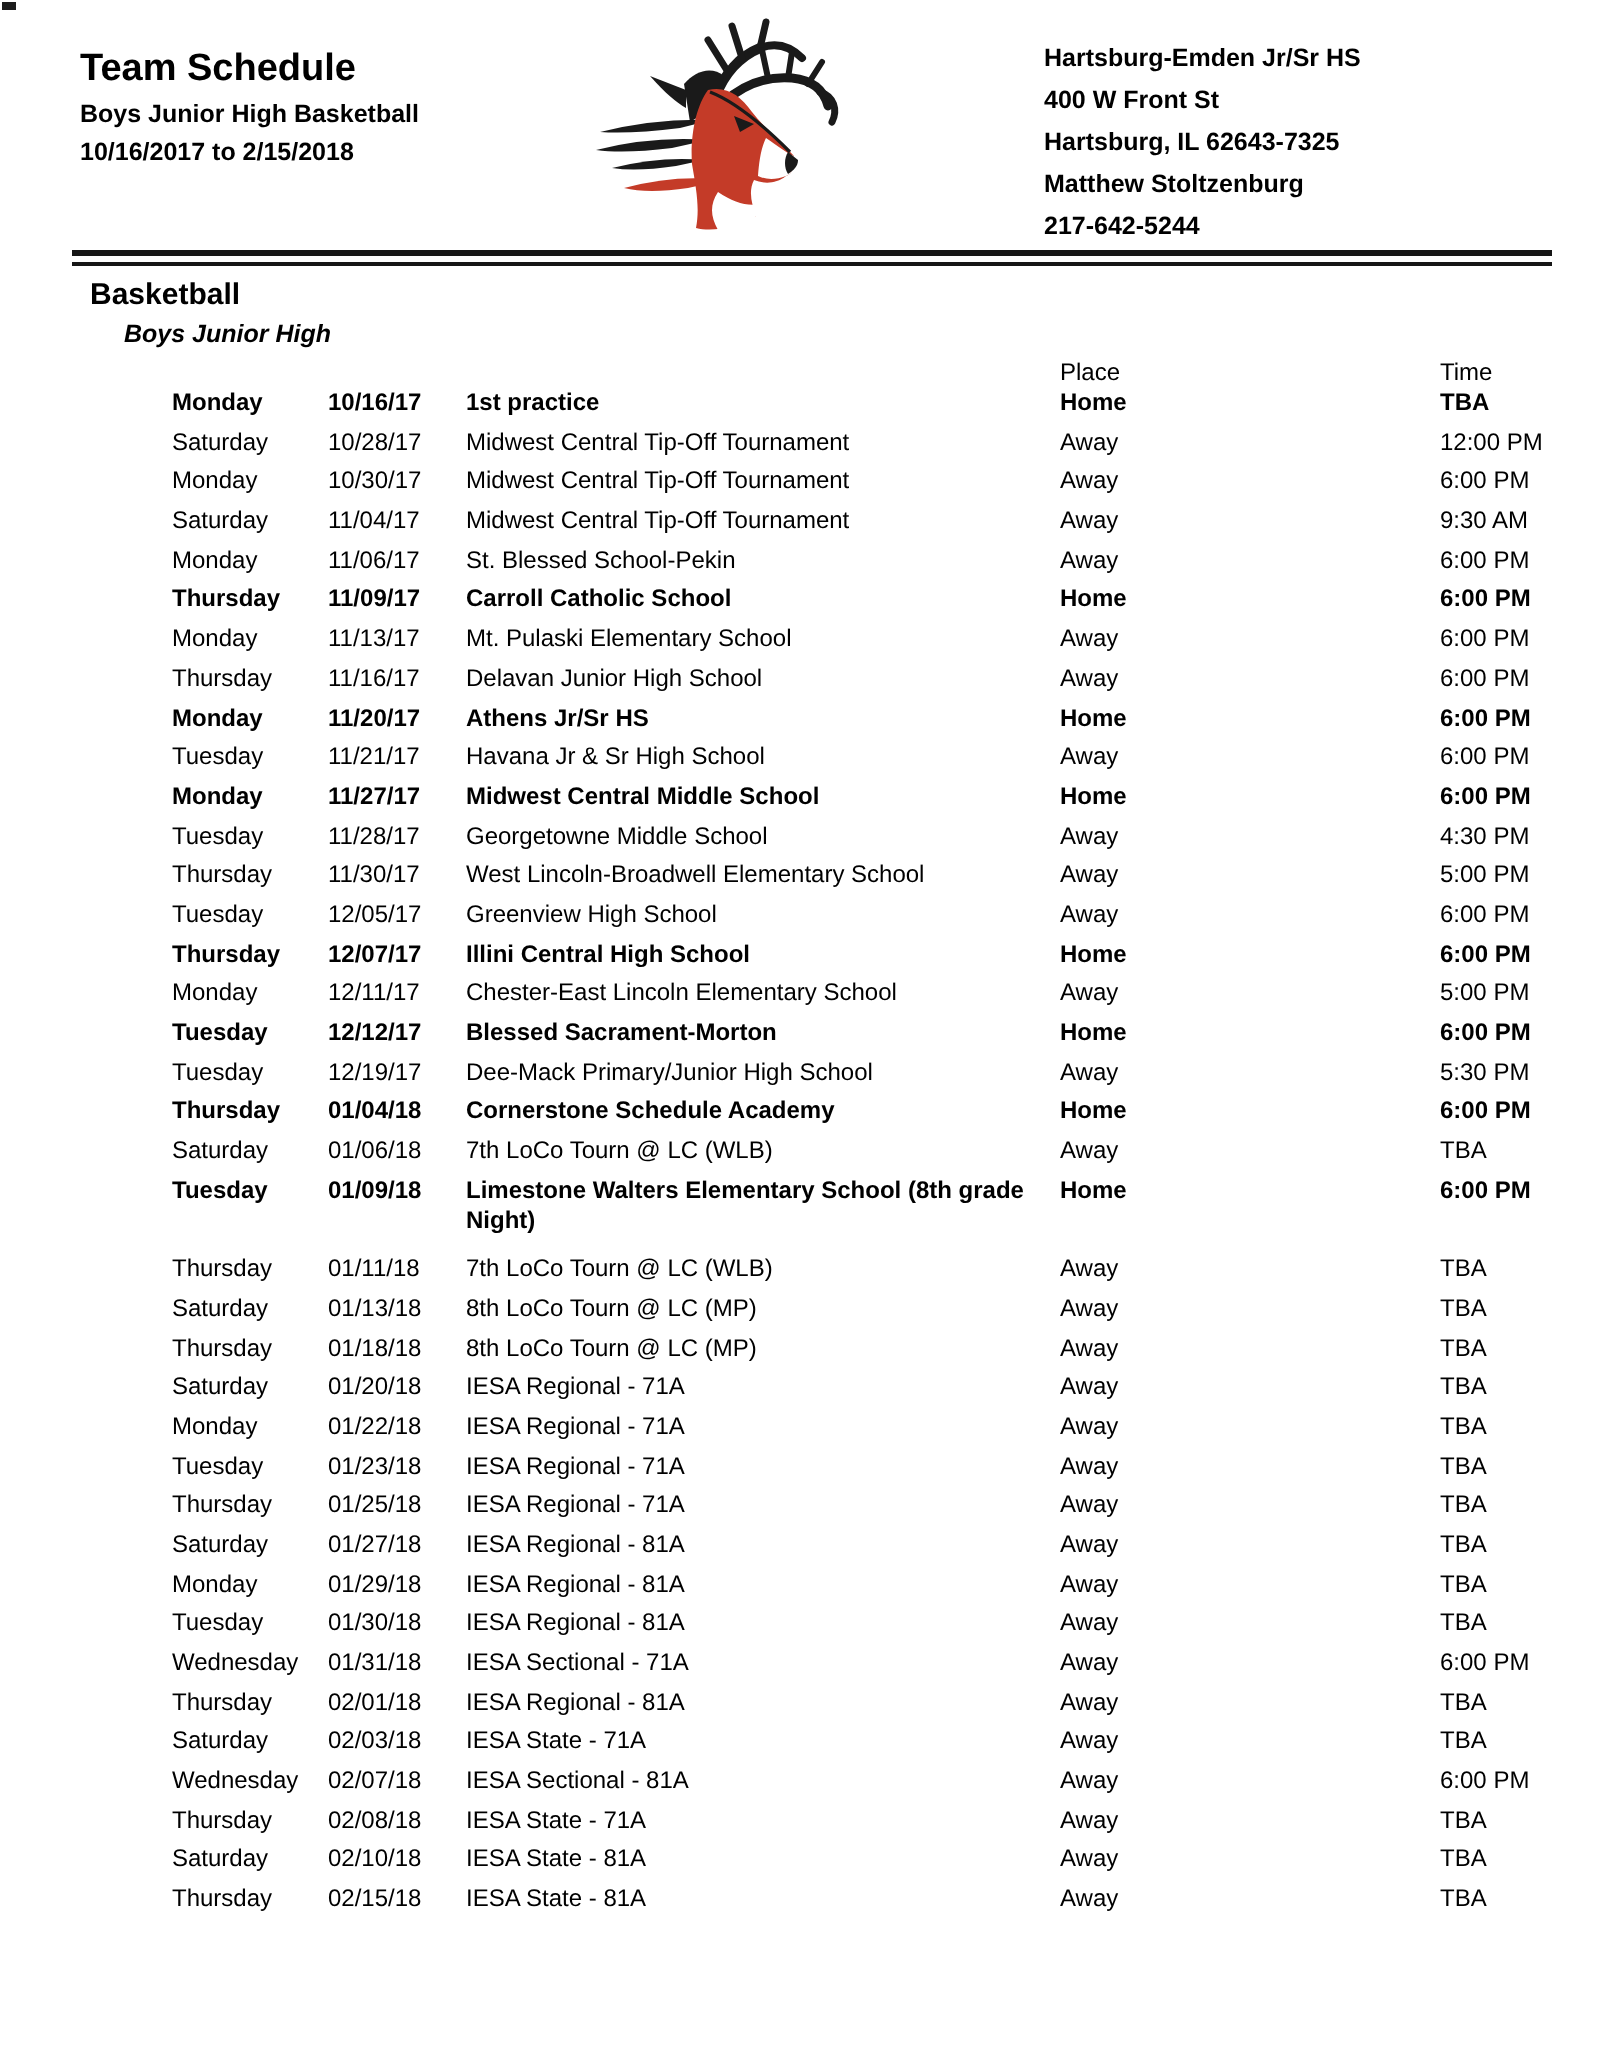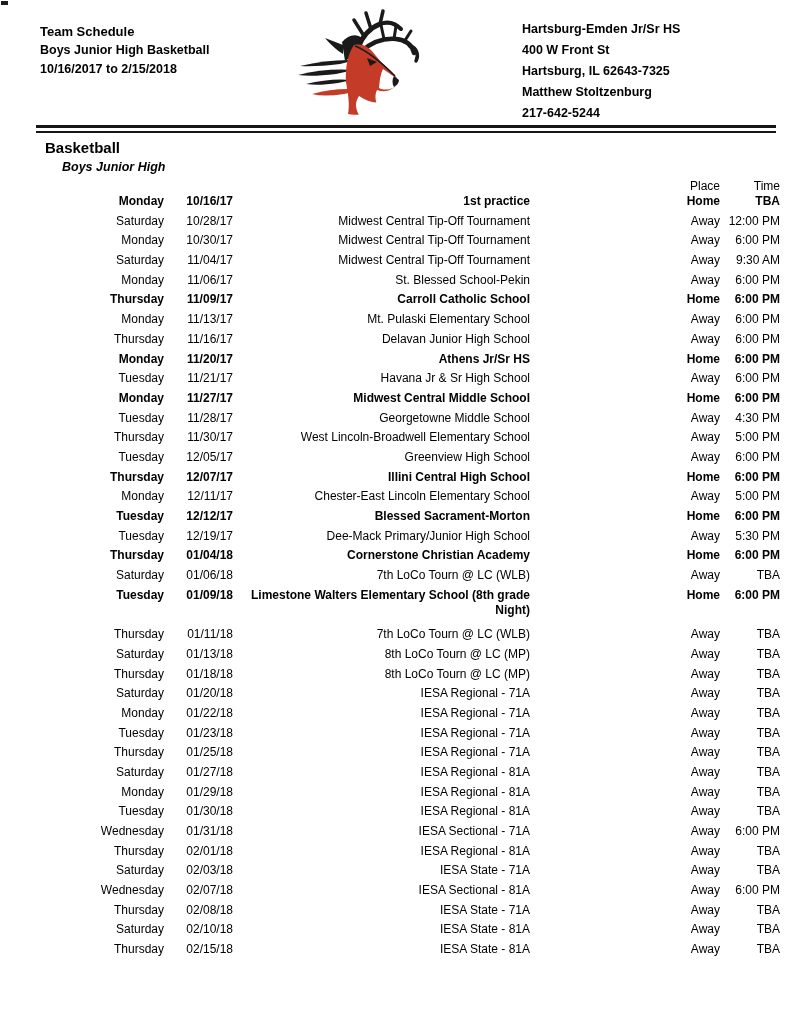--- a/index.html
+++ b/index.html
@@ -4,36 +4,36 @@
 <style>
   html,body { margin:0; padding:0; background:#ffffff; }
   .page {
     position:relative; width:800px; height:1035px; background:#ffffff;
     font-family:"Liberation Sans", sans-serif; color:#000; overflow:hidden;
   }
   .corner-artifact { position:absolute; left:1px; top:1px; width:7px; height:4px; background:#1c1c1c; }
 
   
   .title-block { position:absolute; left:40px; top:24px; }
-  .title    { font-size:13px; font-weight:bold; margin-bottom:4px; }
+  .title    { font-size:19px; font-weight:bold; margin-bottom:4px; }
   .subtitle { font-size:12.5px; font-weight:bold; margin-bottom:5px;text-align:right; }
   .range    { font-size:12.5px; font-weight:bold; }
 
   .logo { position:absolute; left:298px; top:8px; width:130px; height:110px; }
 
   .school-block { position:absolute; left:522px; top:19px; font-size:12.5px; font-weight:bold; line-height:21px; }
 
   .rule { position:absolute; left:36px; top:125px; width:740px; height:3px;
           border-top:3px solid #161616; border-bottom:2px solid #161616; }
 
   .section-sport { position:absolute; left:45px; top:139px; font-size:15px; font-weight:bold; }
   .section-team  { position:absolute; left:62px; top:160px; font-size:12.5px; font-weight:bold; font-style:italic; }
 
   
-  .schedule { position:absolute; left:86px; top:180px; width:694px; font-size:12px;text-align:right; }
+  .schedule { position:absolute; left:86px; top:180px; width:694px; font-size:12px; }
   .thead { display:flex; line-height:13px; margin-bottom:1px; }
   .tr    { display:flex; line-height:15px; margin-bottom:4.7px; }
   .tr.gap-after  { margin-bottom:9.4px; }
   .tr.gap-before { margin-top:4.3px; }
   .tr.bold { font-weight:bold; }
   .td-day   { width:78px;  flex:none; }
   .td-date  { width:69px;  flex:none; }
   .td-event { width:297px; flex:none; box-sizing:border-box; }
   .td-place { width:190px; flex:none; }
   .td-time  { flex:1; }
@@ -233,21 +233,21 @@
         <div class="tr">
     <div class="td-day">Tuesday</div>
     <div class="td-date">12/19/17</div>
     <div class="td-event">Dee-Mack Primary/Junior High School</div>
     <div class="td-place">Away</div>
     <div class="td-time">5:30 PM</div>
   </div>
         <div class="tr bold">
     <div class="td-day">Thursday</div>
     <div class="td-date">01/04/18</div>
-    <div class="td-event">Cornerstone Christian Academy</div>
+    <div class="td-event">Cornerstone Schedule Academy</div>
     <div class="td-place">Home</div>
     <div class="td-time">6:00 PM</div>
   </div>
         <div class="tr">
     <div class="td-day">Saturday</div>
     <div class="td-date">01/06/18</div>
     <div class="td-event">7th LoCo Tourn @ LC (WLB)</div>
     <div class="td-place">Away</div>
     <div class="td-time">TBA</div>
   </div>

